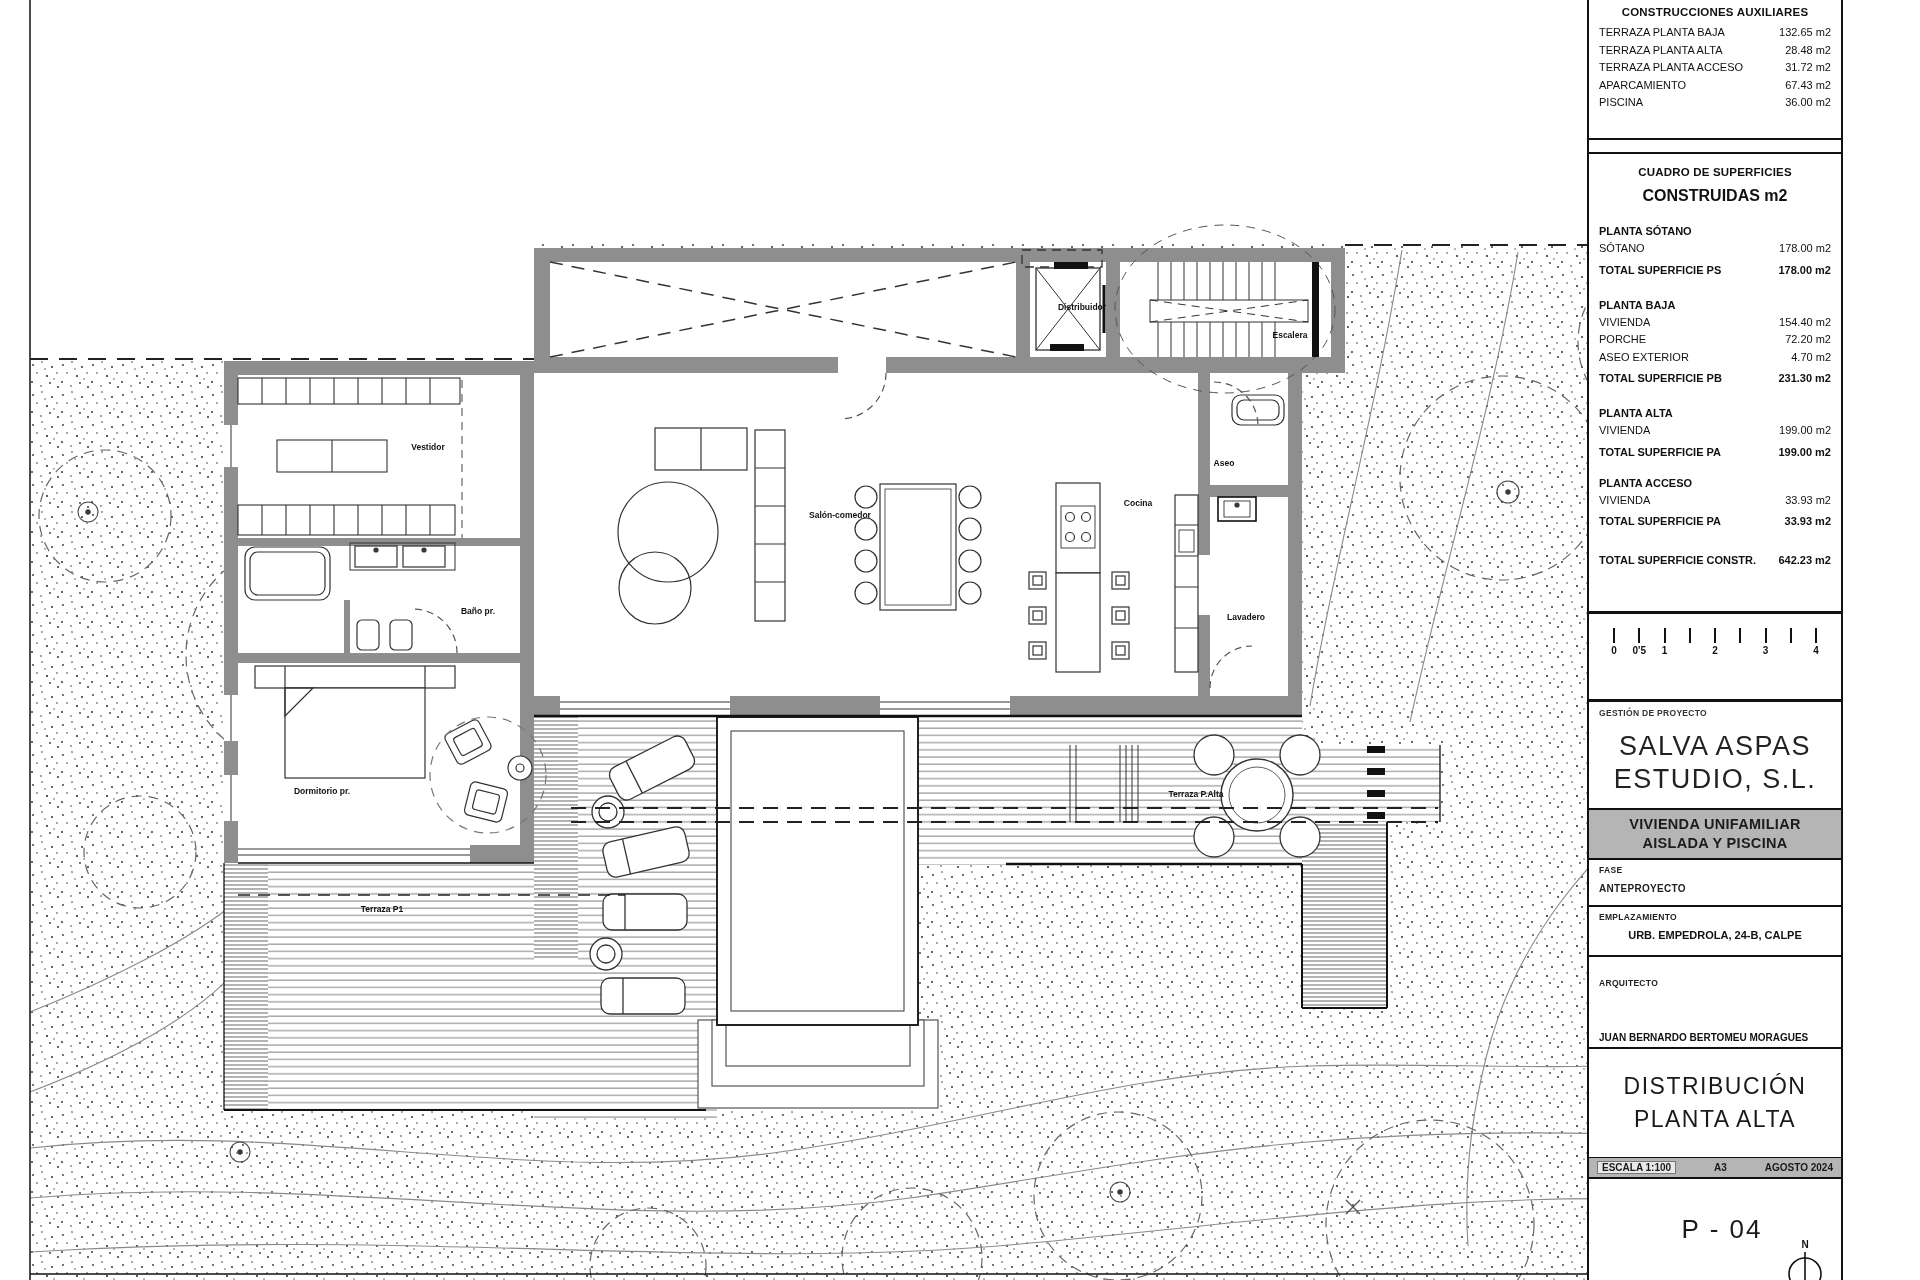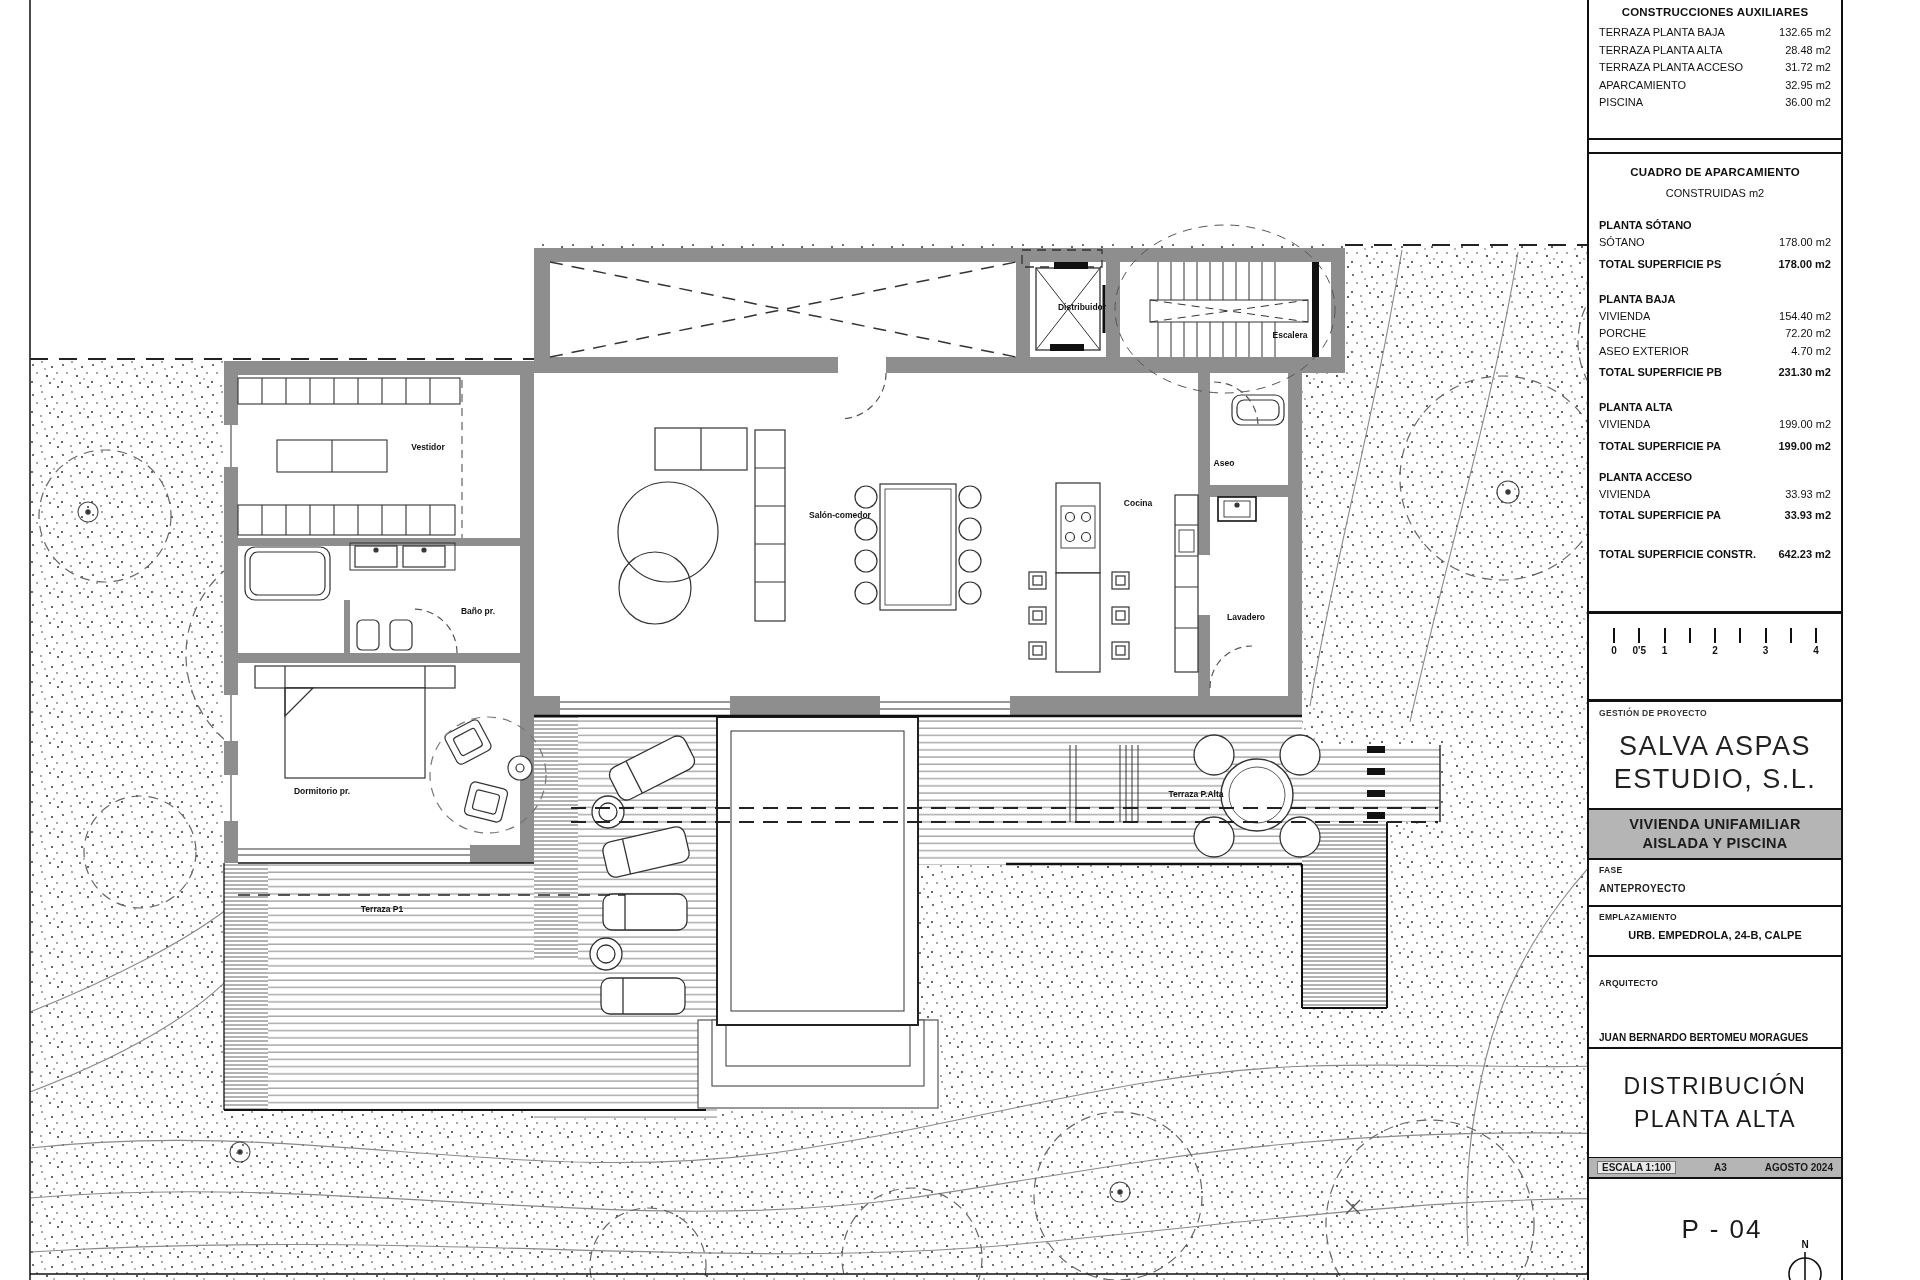--- a/index.html
+++ b/index.html
@@ -21,21 +21,21 @@
   .sec-fase{height:47px;border-bottom:2px solid #111;padding:5px 10px 0 10px;}
   .sec-empl{height:50px;border-bottom:2px solid #111;padding:5px 10px 0 10px;}
   .sec-arq{height:92px;border-bottom:2px solid #111;padding:21px 10px 4px 10px;
            display:flex;flex-direction:column;justify-content:space-between;}
   .sec-prom{height:53px;border-bottom:2px solid #111;padding:4px 2px 0 2px;}
   .sec-title{height:108px;display:flex;flex-direction:column;align-items:center;justify-content:center;}
   .sec-meta{height:22px;background:#b5b5b5;border-top:1.5px solid #111;border-bottom:2px solid #111;
             display:flex;align-items:center;justify-content:space-between;padding:0 8px;}
   .sec-sheet{flex:1 1 auto;display:flex;align-items:center;justify-content:center;position:relative;}
   .tb-title{font-size:11.5px;font-weight:700;text-align:center;letter-spacing:.2px;}
-  .tb-sub{font-size:11px;font-weight:400;text-align:center;margin-top:9px;}
+  .tb-sub{font-size:16px;font-weight:700;text-align:center;margin-top:9px;}
   .tb-row{display:flex;justify-content:space-between;font-size:11px;line-height:17.5px;}
   .tb-row .v{white-space:nowrap;}
   .tb-head{font-size:11px;font-weight:700;line-height:17px;}
   .tb-total{display:flex;justify-content:space-between;font-size:11px;font-weight:700;line-height:18px;margin-top:3px;}
   .tb-grand{display:flex;justify-content:space-between;font-size:11px;font-weight:700;margin-top:24px;}
   .mt18{margin-top:18px;} .mt14{margin-top:14px;}
   .scalebar{display:flex;justify-content:space-between;}
   .tick{display:flex;flex-direction:column;align-items:center;width:14px;}
   .tick .t{width:2px;height:15px;background:#111;}
   .tick .l{font-size:10px;font-weight:700;margin-top:2px;height:12px;}
@@ -390,33 +390,33 @@
       <div class="tb-row">
             <span>TERRAZA PLANTA ALTA</span>
             <span class="v">28.48 m2</span>
           </div>
       <div class="tb-row">
             <span>TERRAZA PLANTA ACCESO</span>
             <span class="v">31.72 m2</span>
           </div>
       <div class="tb-row">
             <span>APARCAMIENTO</span>
-            <span class="v">32.95 m2</span>
+            <span class="v">67.43 m2</span>
           </div>
       <div class="tb-row">
             <span>PISCINA</span>
             <span class="v">36.00 m2</span>
           </div>
     </div>
   </div>
 
   <div class="tb-gap"></div>
 
   <div class="tb-sec sec-sur">
-    <div class="tb-title">CUADRO DE APARCAMIENTO</div>
+    <div class="tb-title">CUADRO DE SUPERFICIES</div>
     <div class="tb-sub">CONSTRUIDAS m2</div>
 
     <div class="tb-head mt18">PLANTA SÓTANO</div>
     <div class="tb-row">
           <span>SÓTANO</span>
           <span class="v">178.00 m2</span>
         </div>
     <div class="tb-total">
           <span>TOTAL SUPERFICIE PS</span>
           <span class="v">178.00 m2</span>

